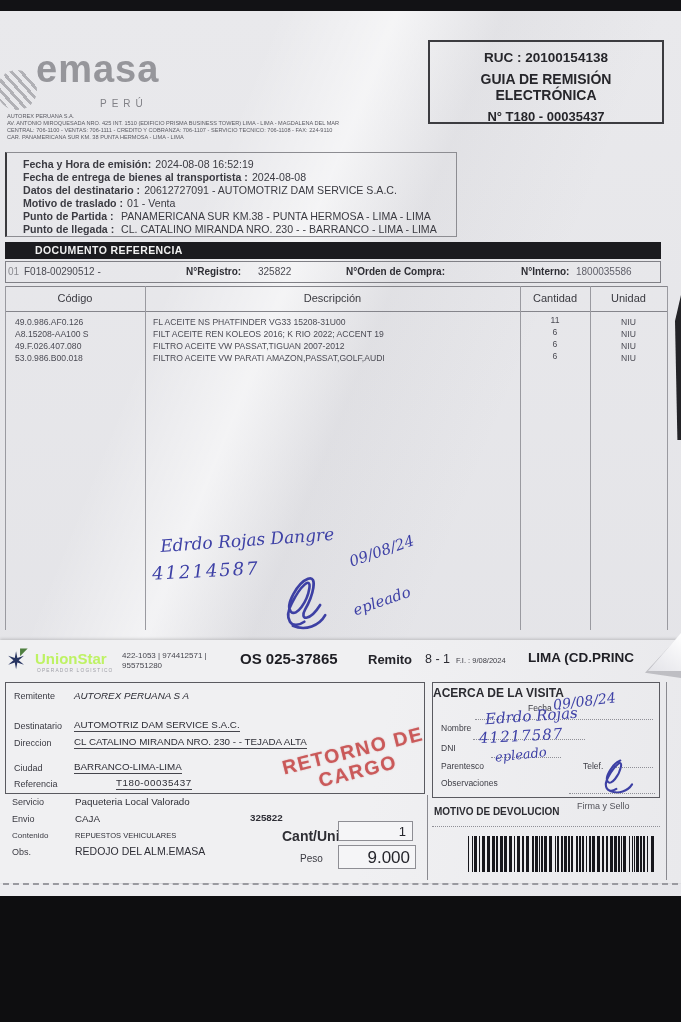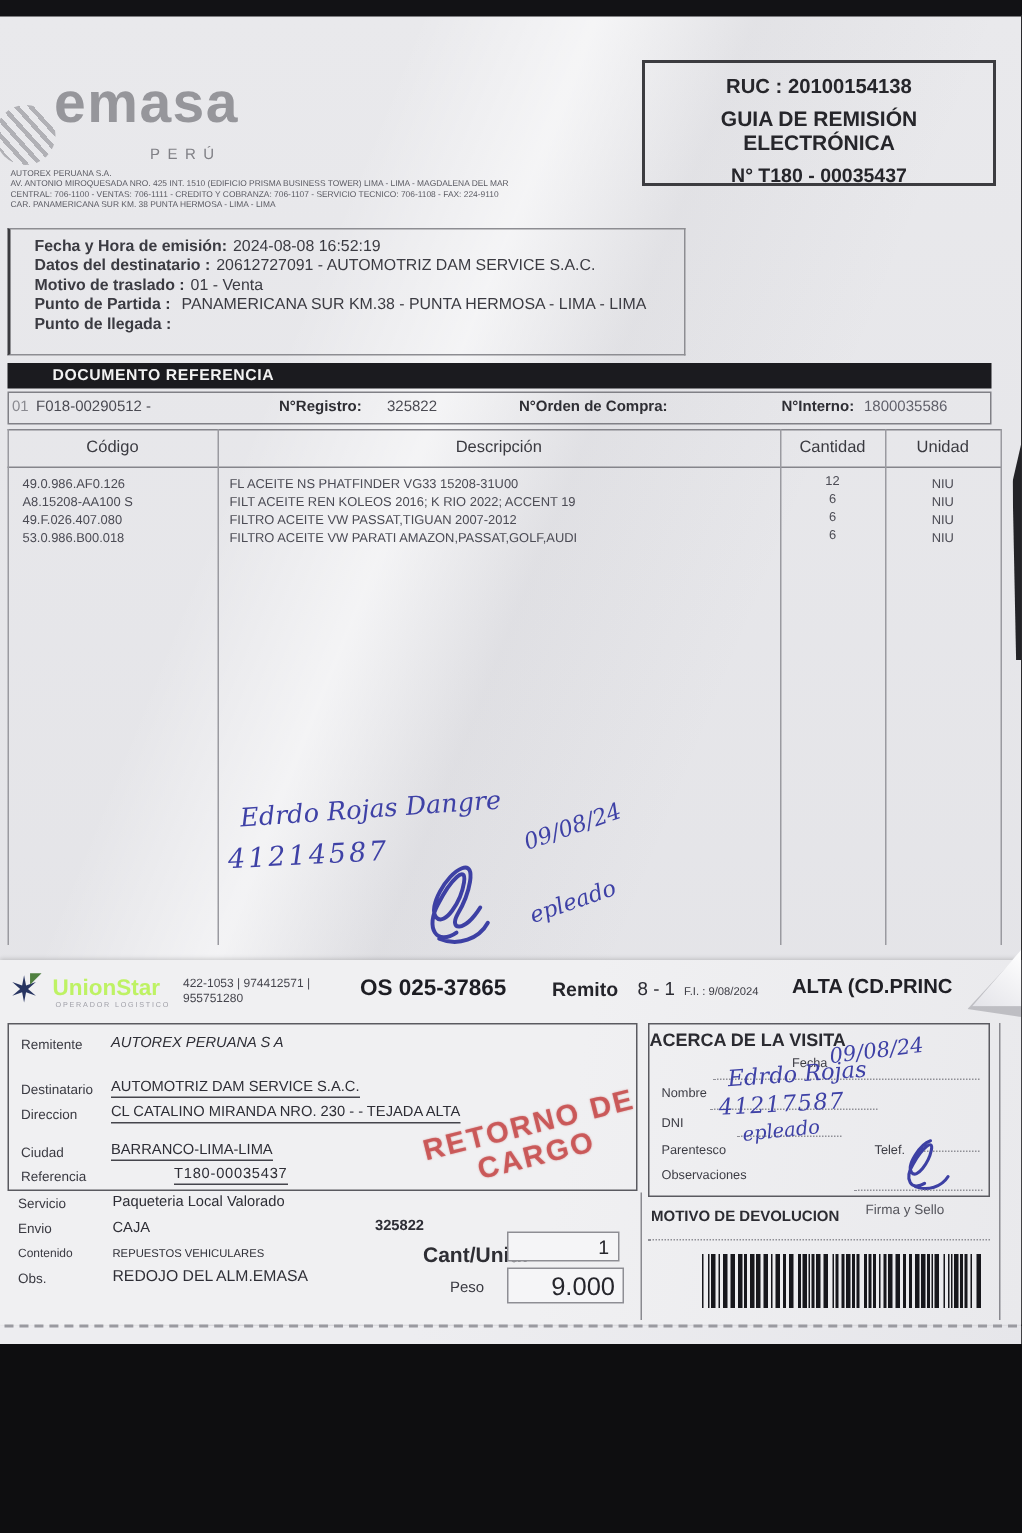--- a/index.html
+++ b/index.html
@@ -105,35 +105,40 @@
   <div class="abs ruc-box">
     <div class="ruc-line1">RUC : 20100154138</div>
     <div class="ruc-line2">GUIA DE REMISIÓN ELECTRÓNICA</div>
     <div class="ruc-line3">N° T180 - 00035437</div>
   </div>
 
   <div class="abs fecha-box">
     <div class="em-row">
         <span class="em-label">Fecha y Hora de emisión:</span>
         <span>2024-08-08 16:52:19</span>
+      </div>
+    <div class="em-row">
+        <span class="em-label">Fecha de entrega de bienes al transportista :</span>
+        <span>2024-08-08</span>
       </div>
     <div class="em-row">
         <span class="em-label">Datos del destinatario :</span>
         <span>20612727091 - AUTOMOTRIZ DAM SERVICE S.A.C.</span>
       </div>
     <div class="em-row">
         <span class="em-label">Motivo de traslado :</span>
         <span>01 - Venta</span>
       </div>
     <div class="em-row">
         <span class="em-label">Punto de Partida :</span>
         <span>PANAMERICANA SUR KM.38 - PUNTA HERMOSA - LIMA - LIMA</span>
       </div>
     <div class="em-row">
         <span class="em-label">Punto de llegada :</span>
+        <span>CL. CATALINO MIRANDA NRO. 230 - - BARRANCO - LIMA - LIMA</span>
       </div>
   </div>
 
   <div class="abs black-bar">DOCUMENTO REFERENCIA</div>
   <div class="abs ref-row">
     <span style="left:2px;color:#8a8a90;">01</span>
     <span style="left:18px;">F018-00290512 -</span>
     <span class="b" style="left:180px;">N°Registro:</span>
     <span style="left:252px;">325822</span>
     <span class="b" style="left:340px;">N°Orden de Compra:</span>
@@ -149,21 +154,21 @@
     <div class="vline" style="left:515px;"></div>
     <div class="vline" style="left:585px;"></div>
     <div class="vline" style="left:662px;"></div>
     <div class="th" style="left:0;width:140px;">Código</div>
     <div class="th" style="left:140px;width:375px;">Descripción</div>
     <div class="th" style="left:515px;width:70px;">Cantidad</div>
     <div class="th" style="left:585px;width:77px;">Unidad</div>
 
     <div class="cell" style="left:10px;top:31px;">49.0.986.AF0.126</div>
     <div class="cell" style="left:148px;top:31px;">FL ACEITE NS PHATFINDER VG33 15208-31U00</div>
-    <div class="cell" style="left:515px;top:29px;width:70px;text-align:center;">12</div>
+    <div class="cell" style="left:515px;top:29px;width:70px;text-align:center;">11</div>
     <div class="cell" style="left:585px;top:31px;width:77px;text-align:center;">NIU</div>
 
     <div class="cell" style="left:10px;top:43px;">A8.15208-AA100 S</div>
     <div class="cell" style="left:148px;top:43px;">FILT ACEITE REN KOLEOS 2016; K RIO 2022; ACCENT 19</div>
     <div class="cell" style="left:515px;top:41px;width:70px;text-align:center;">6</div>
     <div class="cell" style="left:585px;top:43px;width:77px;text-align:center;">NIU</div>
 
     <div class="cell" style="left:10px;top:55px;">49.F.026.407.080</div>
     <div class="cell" style="left:148px;top:55px;">FILTRO ACEITE VW PASSAT,TIGUAN 2007-2012</div>
     <div class="cell" style="left:515px;top:53px;width:70px;text-align:center;">6</div>
@@ -188,21 +193,21 @@
   <div class="abs courier p">UnionStar</div>
   <div class="abs courier-tag p">OPERADOR LOGISTICO</div>
   <div class="abs phones p">
     <div>422-1053 | 974412571 |</div>
     <div>955751280</div>
   </div>
   <div class="abs os p">OS 025-37865</div>
   <div class="abs remito-word p">Remito</div>
   <div class="abs pages p">8 - 1</div>
   <div class="abs fi p">F.I. : 9/08/2024</div>
-  <div class="abs city p">ALTA (CD.PRINC</div>
+  <div class="abs city p">LIMA (CD.PRINC</div>
 
   <div class="abs send-box">
     <span class="lbl" style="left:8px;top:8px;">Remitente</span>
     <span class="val" style="left:68px;top:7px;font-style:italic;">AUTOREX PERUANA S A</span>
     <span class="lbl" style="left:8px;top:38px;">Destinatario</span>
     <span class="val u" style="left:68px;top:36px;">AUTOMOTRIZ DAM SERVICE S.A.C.</span>
     <span class="lbl" style="left:8px;top:55px;">Direccion</span>
     <span class="val u" style="left:68px;top:53px;">CL CATALINO MIRANDA NRO. 230 - - TEJADA ALTA</span>
     <span class="lbl" style="left:8px;top:80px;">Ciudad</span>
     <span class="val u" style="left:68px;top:78px;">BARRANCO-LIMA-LIMA</span>

